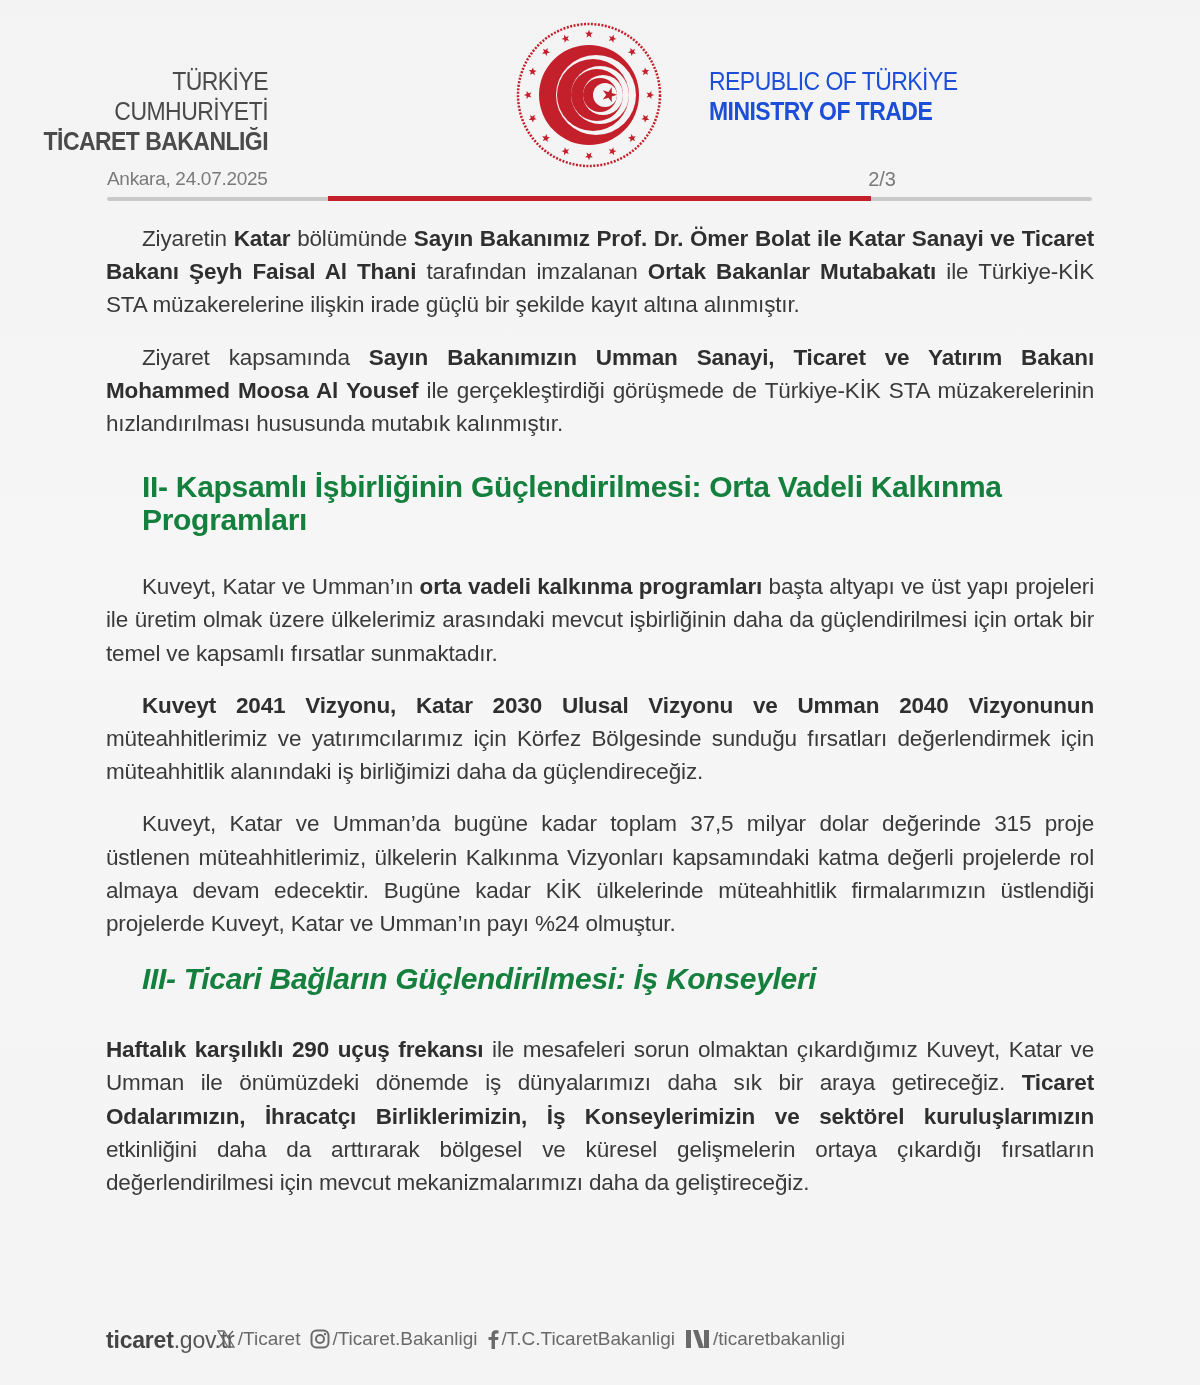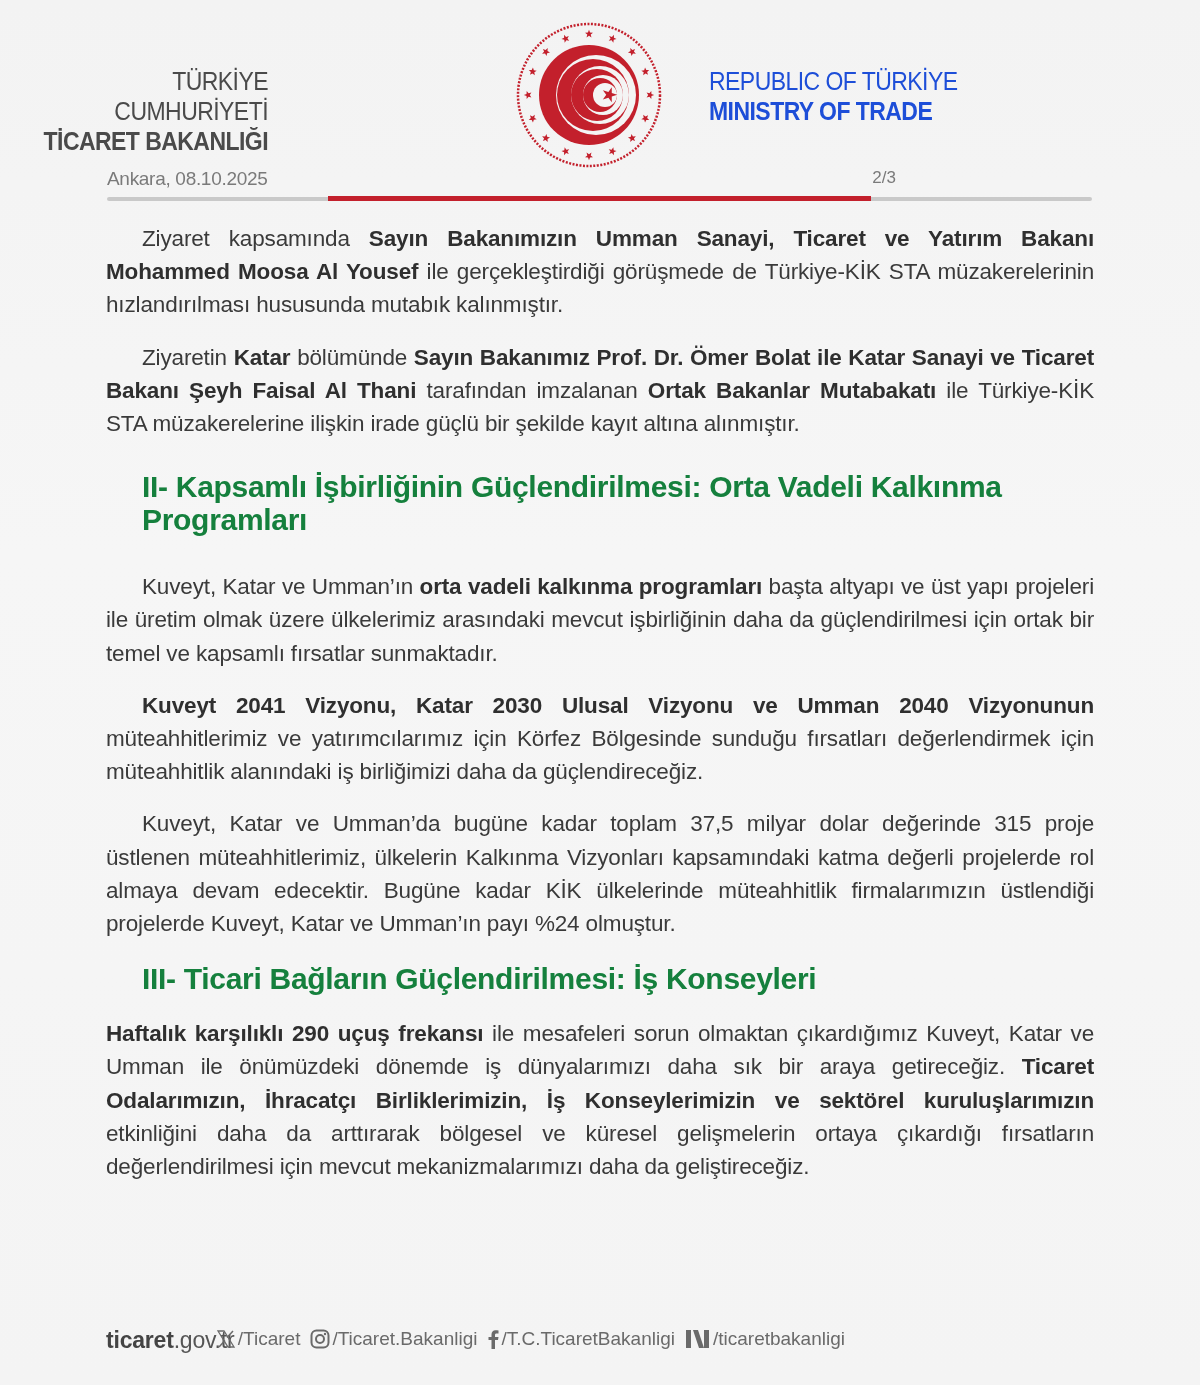--- a/index.html
+++ b/index.html
@@ -12,21 +12,21 @@
   }
   .header { position: absolute; left: 0; top: 0; width: 1004px; height: 200px; }
   .hdr-left { position: absolute; right: 736px; top: 66px; text-align: right; color: #4a4a4a; }
   .hdr-right { position: absolute; left: 709px; top: 66px; text-align: left; color: #1d4ed8; }
   .hdr-line1 { font-size: 25px; font-weight: 400; letter-spacing: -0.6px; line-height: 30px; transform: scaleX(0.92); transform-origin: right; }
   .hdr-right .hdr-line1 { transform-origin: left; }
   .hdr-line2 { font-size: 25px; font-weight: 700; letter-spacing: -0.6px; line-height: 30px; transform: scaleX(0.92); transform-origin: right; }
   .hdr-right .hdr-line2 { transform-origin: left; }
   .logo { position: absolute; left: 514px; top: 20px; width: 150px; height: 150px; }
   .meta-date { position: absolute; left: 107px; top: 168px; font-size: 19px; color: #7a7a7a; letter-spacing: -0.3px; }
-  .meta-page { position: absolute; right: 108px; top: 168px; font-size: 17px; color: #7a7a7a; }
+  .meta-page { position: absolute; right: 108px; top: 168px; font-size: 20px; color: #7a7a7a; }
   .divider-grey { position: absolute; left: 107px; top: 197px; width: 985px; height: 4px; background: #c9c9c9; border-radius: 2px; }
   .divider-red { position: absolute; left: 328px; top: 196px; width: 543px; height: 5px; background: #c3202c; }
 
   .content { position: absolute; left: 106px; top: 222px; width: 988px; }
   .p { font-size: 22.5px; line-height: 33.2px; text-align: justify; margin: 0 0 19px 0; color: #3a3a3a; letter-spacing: -0.15px; }
   .p.indent { text-indent: 36px; }
   .p b { font-weight: 700; color: #2f2f2f; }
   .heading { font-size: 30px; font-weight: 700; line-height: 33px; color: #15803d; margin: 30px 0 34px 36px; letter-spacing: -0.3px; }
 
   .footer { position: absolute; left: 0; top: 1320px; width: 948px; height: 50px; }
@@ -74,40 +74,40 @@
     <circle cx="86" cy="75" r="17" fill="#c3202c"></circle>
     <circle cx="91" cy="75" r="12" fill="#f4f4f4"></circle>
     <polygon points="103,75 96.5,77.1 96.5,83.9 92.5,78.4 86,80.5 90,75 86,69.5 92.5,71.6 96.5,66.1 96.5,72.9" fill="#c3202c" transform="translate(3,0) scale(0.85) translate(15,13)"></polygon>
   </svg>
 
   <div class="hdr-right">
     <div class="hdr-line1">REPUBLIC OF TÜRKİYE</div>
     <div class="hdr-line2">MINISTRY OF TRADE</div>
   </div>
 
-  <div class="meta-date">Ankara, 08.10.2025</div>
+  <div class="meta-date">Ankara, 24.07.2025</div>
   <div class="meta-page">2/3</div>
   <div class="divider-grey"></div>
   <div class="divider-red"></div>
 </div>
 
 <div class="content">
+  <p class="p indent"><span>Ziyaretin </span><b>Katar</b><span> bölümünde </span><b>Sayın Bakanımız Prof. Dr. Ömer Bolat ile Katar Sanayi ve Ticaret Bakanı Şeyh Faisal Al Thani</b><span> tarafından imzalanan </span><b>Ortak Bakanlar Mutabakatı</b><span> ile Türkiye-KİK STA müzakerelerine ilişkin irade güçlü bir şekilde kayıt altına alınmıştır.</span></p>
+
   <p class="p indent"><span>Ziyaret kapsamında </span><b>Sayın Bakanımızın Umman Sanayi, Ticaret ve Yatırım Bakanı Mohammed Moosa Al Yousef</b><span> ile gerçekleştirdiği görüşmede de Türkiye-KİK STA müzakerelerinin hızlandırılması hususunda mutabık kalınmıştır.</span></p>
-
-  <p class="p indent"><span>Ziyaretin </span><b>Katar</b><span> bölümünde </span><b>Sayın Bakanımız Prof. Dr. Ömer Bolat ile Katar Sanayi ve Ticaret Bakanı Şeyh Faisal Al Thani</b><span> tarafından imzalanan </span><b>Ortak Bakanlar Mutabakatı</b><span> ile Türkiye-KİK STA müzakerelerine ilişkin irade güçlü bir şekilde kayıt altına alınmıştır.</span></p>
 
   <div class="heading">II-  Kapsamlı İşbirliğinin Güçlendirilmesi: Orta Vadeli Kalkınma Programları</div>
 
   <p class="p indent"><span>Kuveyt, Katar ve Umman’ın </span><b>orta vadeli kalkınma programları</b><span> başta altyapı ve üst yapı projeleri ile üretim olmak üzere ülkelerimiz arasındaki mevcut işbirliğinin daha da güçlendirilmesi için ortak bir temel ve kapsamlı fırsatlar sunmaktadır.</span></p>
 
   <p class="p indent"><b>Kuveyt 2041 Vizyonu, Katar 2030 Ulusal Vizyonu ve Umman 2040 Vizyonunun</b><span> müteahhitlerimiz ve yatırımcılarımız için Körfez Bölgesinde sunduğu fırsatları değerlendirmek için müteahhitlik alanındaki iş birliğimizi daha da güçlendireceğiz.</span></p>
 
   <p class="p indent"><span>Kuveyt, Katar ve Umman’da bugüne kadar toplam 37,5 milyar dolar değerinde 315 proje üstlenen müteahhitlerimiz, ülkelerin Kalkınma Vizyonları kapsamındaki katma değerli projelerde rol almaya devam edecektir. Bugüne kadar KİK ülkelerinde müteahhitlik firmalarımızın üstlendiği projelerde Kuveyt, Katar ve Umman’ın payı %24 olmuştur.</span></p>
 
-  <div class="heading" style="margin-top:22px;margin-bottom:22px;">III- Ticari Bağların Güçlendirilmesi: İş Konseyleri</div>
+  <div class="heading" style="margin-top:22px;margin-bottom:38px;font-style:italic;">III- Ticari Bağların Güçlendirilmesi: İş Konseyleri</div>
 
   <p class="p"><b>Haftalık karşılıklı 290 uçuş frekansı</b><span> ile mesafeleri sorun olmaktan çıkardığımız Kuveyt, Katar ve Umman ile önümüzdeki dönemde iş dünyalarımızı daha sık bir araya getireceğiz. </span><b>Ticaret Odalarımızın, İhracatçı Birliklerimizin, İş Konseylerimizin ve sektörel kuruluşlarımızın</b><span> etkinliğini daha da arttırarak bölgesel ve küresel gelişmelerin ortaya çıkardığı fırsatların değerlendirilmesi için mevcut mekanizmalarımızı daha da geliştireceğiz.</span></p>
 </div>
 
 <div class="footer">
   <div class="site"><b>ticaret</b><span>.gov.tr</span></div>
   <div class="socials">
     <div class="social">
       <svg width="20" height="18" viewBox="0 0 20 18">
         <path d="M2 1 L8 1 L18 17 L12 17 Z" fill="none" stroke="#6a6a6a" stroke-width="1.3"></path>

